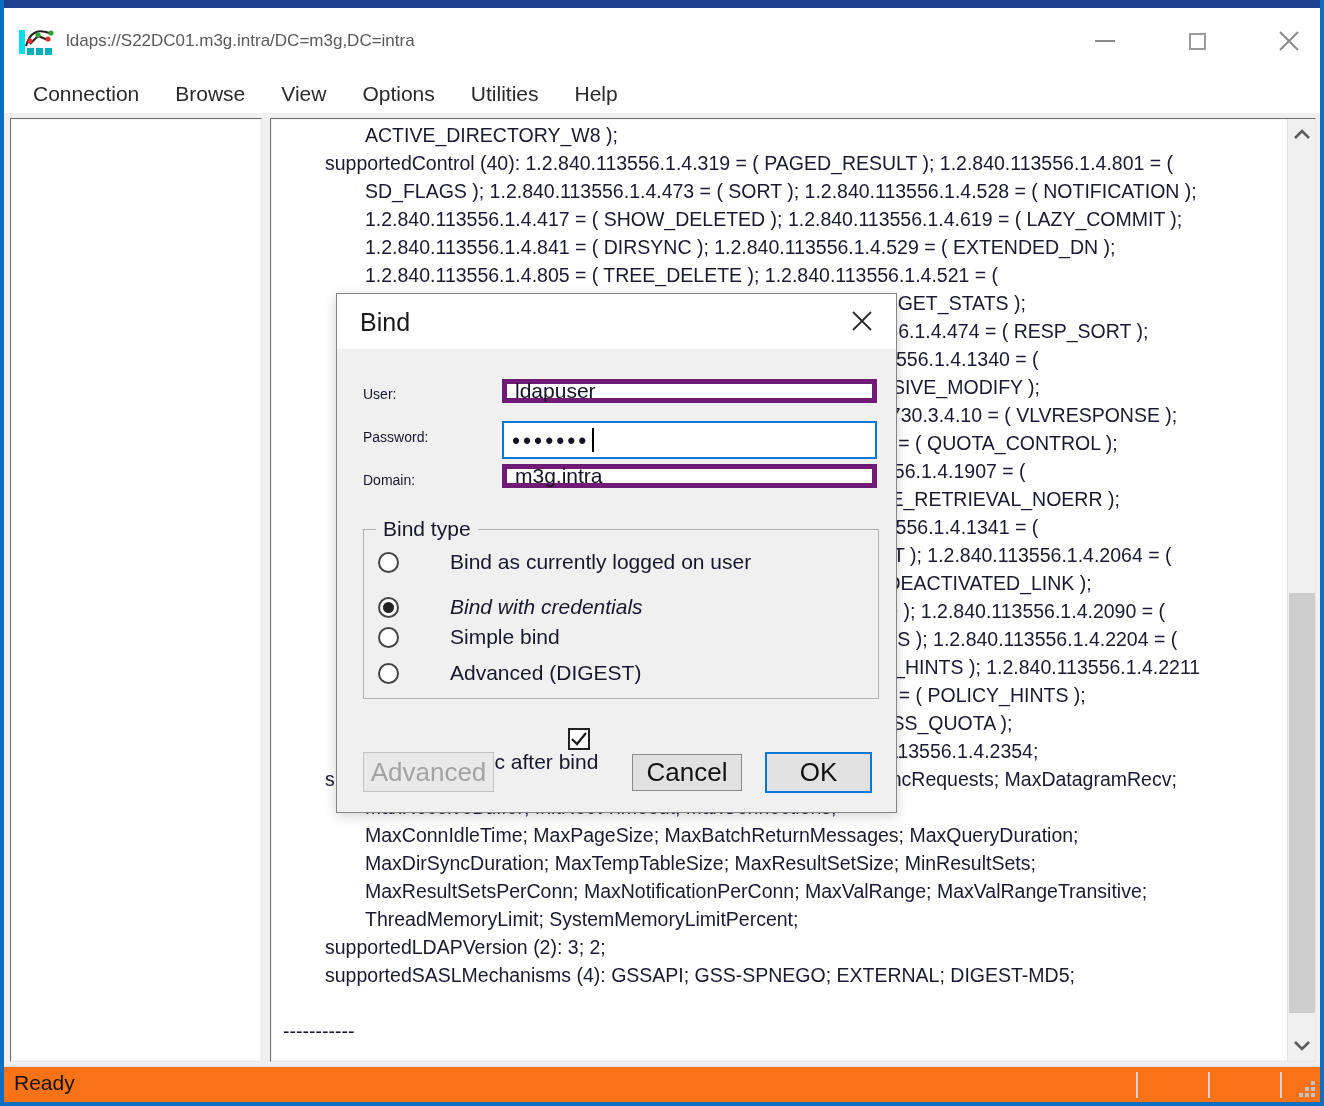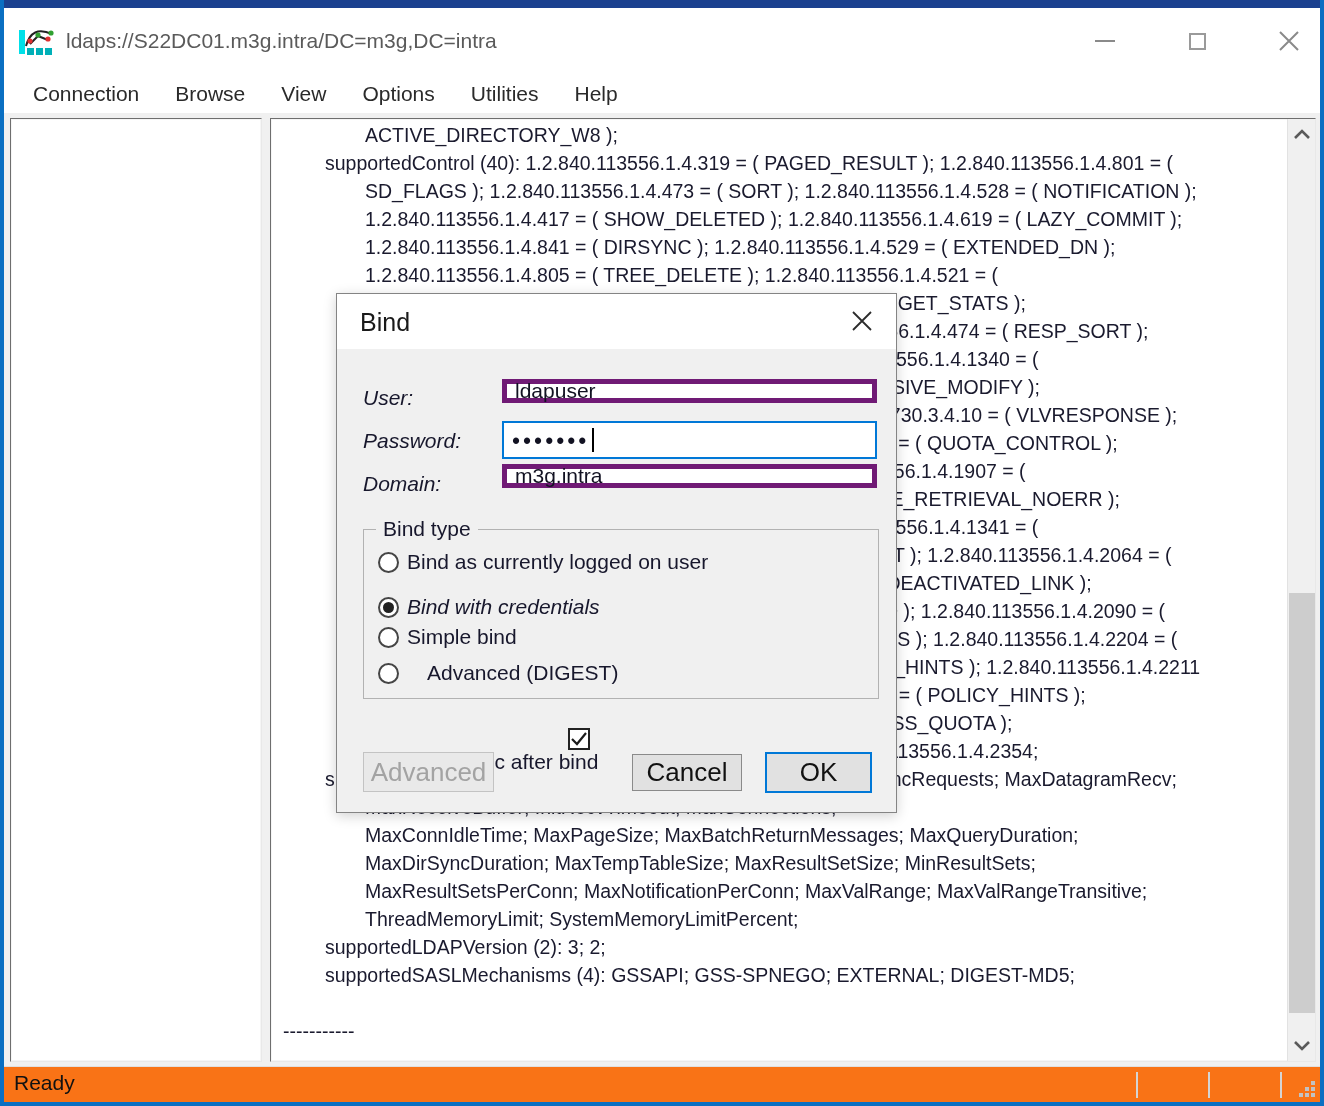--- a/index.html
+++ b/index.html
@@ -3,21 +3,21 @@
 <meta charset="utf-8">
 <style>
   html,body{margin:0;padding:0;background:#c8c8c8;font-family:"Liberation Sans",sans-serif;}
   *{box-sizing:border-box;}
   .canvas{position:relative;width:1324px;height:1106px;background:#0a6fc2;overflow:hidden;}
   .window{position:absolute;left:4px;right:4px;top:0;bottom:4px;background:#fff;
           border-top:8px solid #1b418f;}
   
   .titlebar{position:absolute;left:0;right:0;top:0;height:66px;background:#fff;display:flex;align-items:center;}
   .app-icon{width:38px;height:34px;margin-left:14px;flex:0 0 auto;}
-  .title-text{margin-left:10px;font-size:21px;color:#5a5a5a;white-space:nowrap;}
+  .title-text{margin-left:10px;font-size:17px;color:#5a5a5a;white-space:nowrap;}
   .win-controls{position:absolute;right:18px;top:0;height:66px;display:flex;align-items:center;gap:66px;}
   .ctl{width:26px;height:26px;display:flex;align-items:center;justify-content:center;}
   .min-line{width:20px;height:2px;background:#8a8a8a;}
   .max-box{width:17px;height:17px;border:2px solid #9a9a9a;}
   
   .menubar{position:absolute;left:0;right:0;top:66px;height:40px;background:#fff;display:flex;align-items:center;padding-left:14px;border-bottom:1px solid #f0f0f0;}
   .menu-item{font-size:21px;color:#2a2a2a;padding:4px 15px;margin-right:6px;}
   
   .content{position:absolute;left:0;right:0;top:106px;bottom:36px;background:#f0f0f0;}
   .panel{background:#fff;border:1px solid;border-color:#6e6e6e #e8e8e8 #e8e8e8 #6e6e6e;box-shadow:0 0 0 1px #f5f5f5 inset;}
@@ -38,34 +38,34 @@
   .statusbar{position:absolute;left:0;right:0;bottom:0;height:36px;background:#f97316;border-top:1px solid #e0e0e0;}
   .status-text{position:absolute;left:10px;top:4px;font-size:21px;color:#111;}
   .sb-sep{position:absolute;top:5px;width:2px;height:26px;background:#d4d4d4;}
   .grip{position:absolute;right:4px;bottom:4px;}
   
   .dialog{position:absolute;left:332px;top:285px;width:561px;height:520px;background:#f0f0f0;
           border:1px solid #848484;box-shadow:0 3px 12px rgba(0,0,0,.18);}
   .dlg-title{position:absolute;left:0;top:0;right:0;height:55px;background:#fff;}
   .dlg-title-text{position:absolute;left:23px;top:14px;font-size:25px;color:#1a1a1a;}
   .dlg-close{position:absolute;right:20px;top:13px;width:28px;height:28px;display:flex;align-items:center;justify-content:center;}
-  .field-label{position:absolute;left:26px;font-size:21px;color:#17172c;font-style:italic;}
+  .field-label{position:absolute;left:26px;font-size:14px;color:#17172c;}
   .field{position:absolute;left:165px;width:375px;height:24px;background:#fff;border:5px solid #701a75;
          font-size:21px;color:#121222;padding:0 8px;display:flex;align-items:center;}
   .field.focused{border:2px solid #0078d7;height:38px;}
   .pw-dots{font-size:23px;letter-spacing:3px;line-height:1;padding-top:2px;}
   .caret{width:2px;height:24px;background:#000;margin-left:3px;}
   .groupbox{position:absolute;left:26px;top:235px;width:516px;height:170px;border:1px solid #b2b2b2;}
   .gb-legend{position:absolute;left:12px;top:-13px;background:#f0f0f0;padding:0 7px;font-size:21px;color:#17172c;}
   .radio-row{position:absolute;left:14px;display:flex;align-items:center;height:28px;}
   .radio{width:21px;height:21px;border:2px solid #454545;border-radius:50%;background:#fff;margin-right:8px;
          display:flex;align-items:center;justify-content:center;flex:0 0 auto;}
   .radio .dot{width:11px;height:11px;border-radius:50%;background:#222;display:none;}
   .radio.selected .dot{display:block;}
-  .radio-label{font-size:21px;color:#17172c;white-space:nowrap;}
+  .radio-label{font-size:21px;color:#17172c;white-space:nowrap;margin-left:43px;}
   .check-row{position:absolute;left:40px;top:434px;display:flex;align-items:flex-end;flex-direction:column;}
   .checkbox{width:22px;height:22px;border:2px solid #222;background:#fff;margin-right:8px;
             display:flex;align-items:center;justify-content:center;flex:0 0 auto;}
   .check-label{font-size:21px;color:#17172c;white-space:nowrap;}
   .btn{position:absolute;font-size:26px;display:flex;align-items:center;justify-content:center;}
   .btn-advanced{left:26px;top:458px;width:131px;height:40px;background:#e9e9e9;border:1px solid #c3c3c3;color:#a3a3a3;}
   .btn-cancel{left:295px;top:460px;width:110px;height:37px;background:#e1e1e1;border:1px solid #8a8a8a;color:#111;}
   .btn-ok{left:428px;top:458px;width:107px;height:41px;background:#e1e1e1;border:2px solid #0078d7;color:#111;}
 </style>
 </head>
@@ -215,21 +215,21 @@
         <div class="radio-row" style="top:63px;font-style:italic;">
           <div class="radio selected">
               <div class="dot"></div>
             </div>
           <span class="radio-label">Bind with credentials</span>
         </div>
         <div class="radio-row" style="top:93px;">
           <div class="radio"></div>
           <span class="radio-label">Simple bind</span>
         </div>
-        <div class="radio-row" style="top:129px;gap:20px;">
+        <div class="radio-row" style="top:129px;">
           <div class="radio"></div>
           <span class="radio-label">Advanced (DIGEST)</span>
         </div>
       </div>
 
       <div class="check-row">
         <div class="checkbox">
           <svg id="check-mark" width="16" height="14" viewBox="0 0 16 14" style="display: block;">
               <path d="M1 7 L6 12 L15 1" stroke="#1a1a1a" stroke-width="2.2" fill="none"></path>
             </svg>

